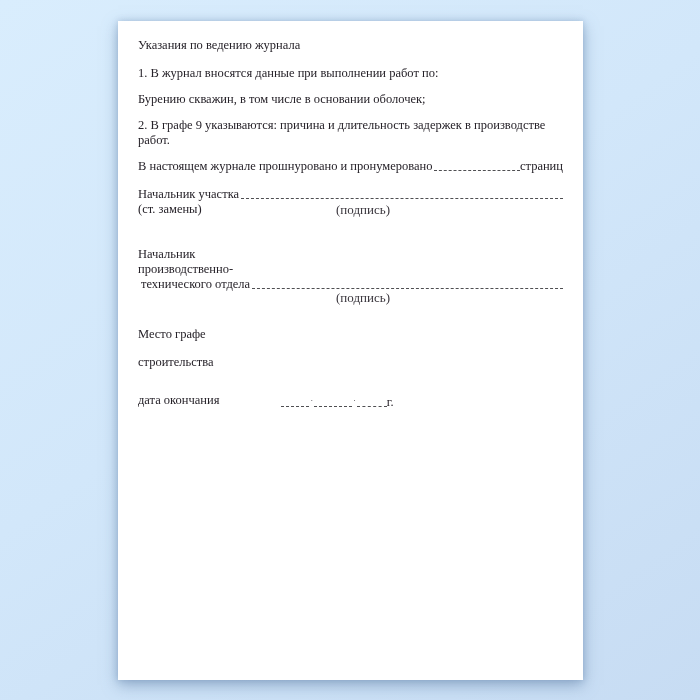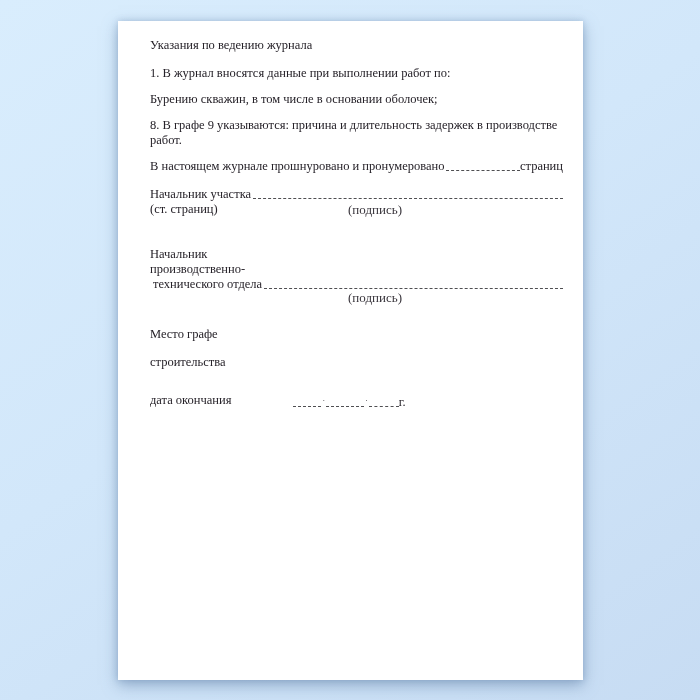--- a/index.html
+++ b/index.html
@@ -11,21 +11,21 @@
     background: linear-gradient(145deg, #d9edfd 0%, #d2e7fa 45%, #c7dcf3 100%);
     font-family: "Liberation Serif", "DejaVu Serif", serif;
   }
   .page {
     position: absolute;
     left: 118px; top: 21px;
     width: 465px; height: 659px;
     box-sizing: border-box;
     background: #ffffff;
     box-shadow: 0 5px 14px rgba(92, 126, 166, 0.55), 0 0 6px rgba(92, 126, 166, 0.30);
-    padding: 17px 20px 0 32px;
+    padding: 17px 20px 0 20px;
     color: #262229;
     font-size: 12.5px;
     line-height: 15px;
   }
   .title { margin: 0 0 13px 0; }
   .para  { margin: 0 0 11px 0; }
   .para-last { margin-bottom: 28px; }
 
   .flex-row { display: flex; align-items: stretch; }
   .fill {
@@ -71,35 +71,35 @@
 </style>
 </head>
 <body>
 
 <div class="page">
 
   <p class="title">Указания по ведению журнала</p>
 
   <p class="para">1. В журнал вносятся данные при выполнении работ по:</p>
   <p class="para">Бурению скважин, в том числе в основании оболочек;</p>
-  <p class="para">8. В графе 9 указываются: причина и длительность задержек в производстве работ.</p>
+  <p class="para">2. В графе 9 указываются: причина и длительность задержек в производстве работ.</p>
 
   <div class="flex-row pages-row">
     <span>В настоящем журнале прошнуровано и пронумеровано</span>
     <span class="fill"></span>
     <span>страниц</span>
   </div>
 
   <div>
     <div class="flex-row">
       <span>Начальник участка</span>
       <span class="fill"></span>
     </div>
     <div class="sig-under">
-      <span>(ст. страниц)</span>
+      <span>(ст. замены)</span>
       <span class="caption">(подпись)</span>
     </div>
   </div>
 
   <div class="sig-block2">
     <p class="line">Начальник</p>
     <p class="line">производственно-</p>
     <div class="flex-row">
       <span class="indent3">технического отдела</span>
       <span class="fill"></span>

